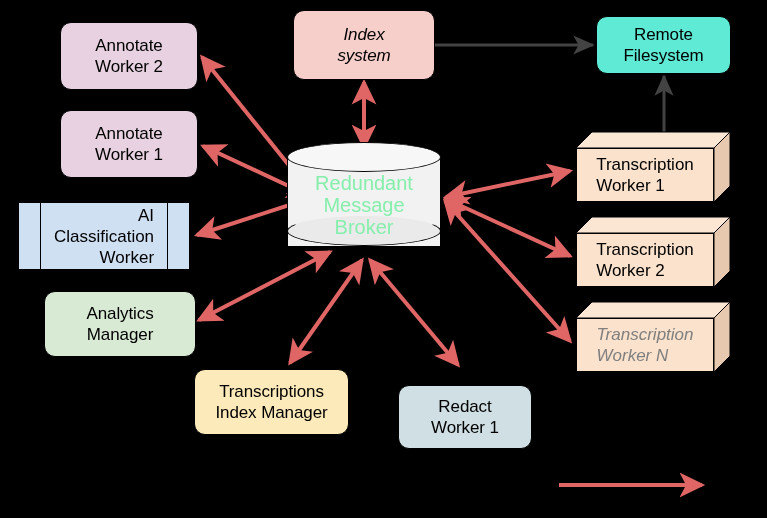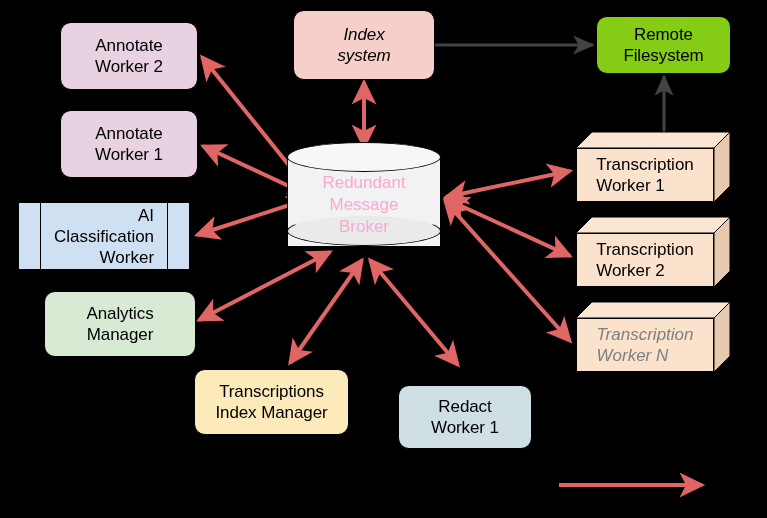--- a/index.html
+++ b/index.html
@@ -30,21 +30,21 @@
   }
   .rounded {
     border-radius: 11px;
     border: 1px solid #000000;
   }
   .node.italic { font-style: italic; }
 
   
   .fill-annotate   { background: #e8d2e1; }
   .fill-phone      { background: #f6cfcb; }
-  .fill-remotefs   { background: #84cc16; justify-content: center; }
+  .fill-remotefs   { background: #5eead4; justify-content: center; }
   .fill-analytics  { background: #d8ead3; }
   .fill-txindex    { background: #fdeaba; }
   .fill-redact     { background: #cfdfe3; }
   .fill-aiclass    { background: #cfe0f3; }
   .fill-worker     { background: #fbe2cc; }
 
   
   .process {
     border: 1px solid #000000;
     position: absolute;
@@ -89,23 +89,23 @@
   }
   .cyl .cyl-top { background: #f7f7f7; }
   .cyl .cyl-bottom { background: #eaeaea; border-top-color: transparent; }
   .cyl .cyl-label {
     position: absolute;
     inset: 0;
     display: flex;
     align-items: center;
     justify-content: center;
     text-align: center;
-    font-size: 17px;
+    font-size: 20px;
     line-height: 22px;
-    color: #f9a8d4;
+    color: #86efac;
     white-space: pre-line;
     z-index: 5;
   }
 
   
   .cube { position: absolute; }
   .cube .face-front {
     position: absolute;
     box-sizing: border-box;
     border: 1px solid #000000;

